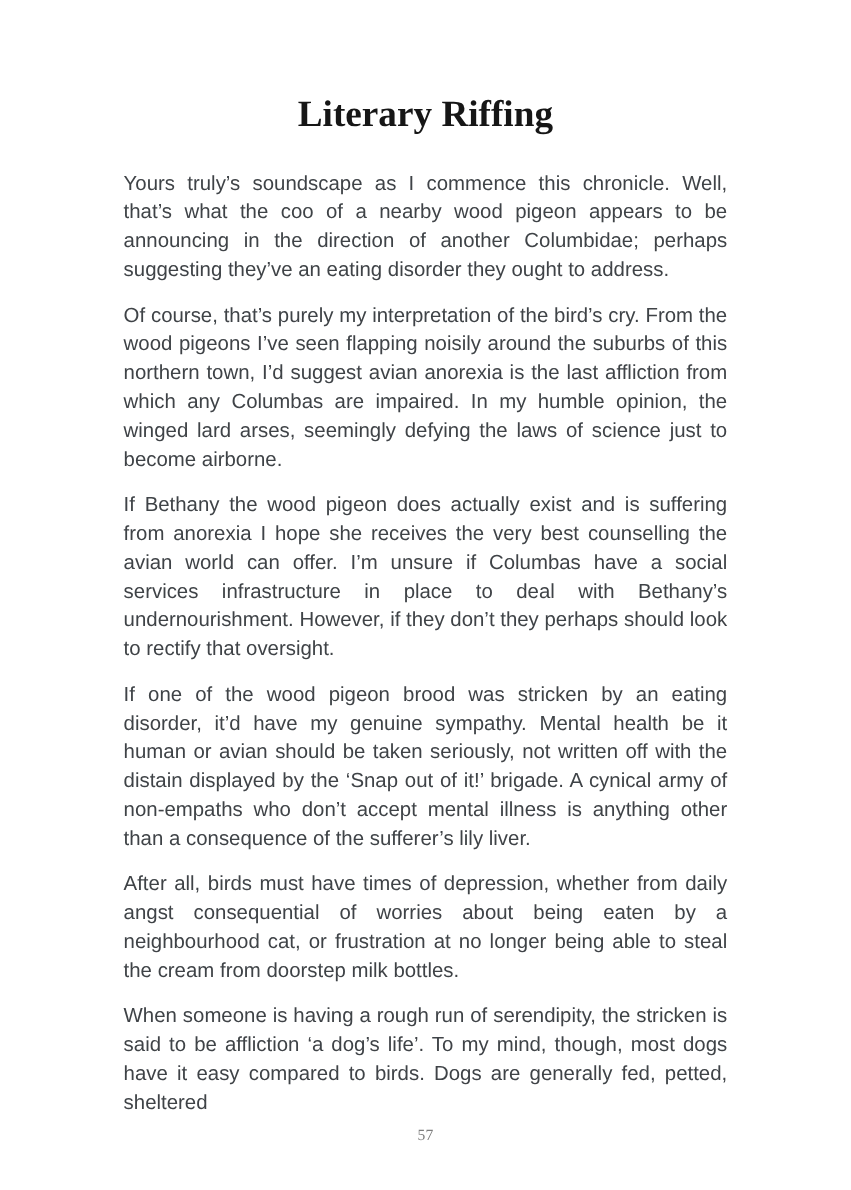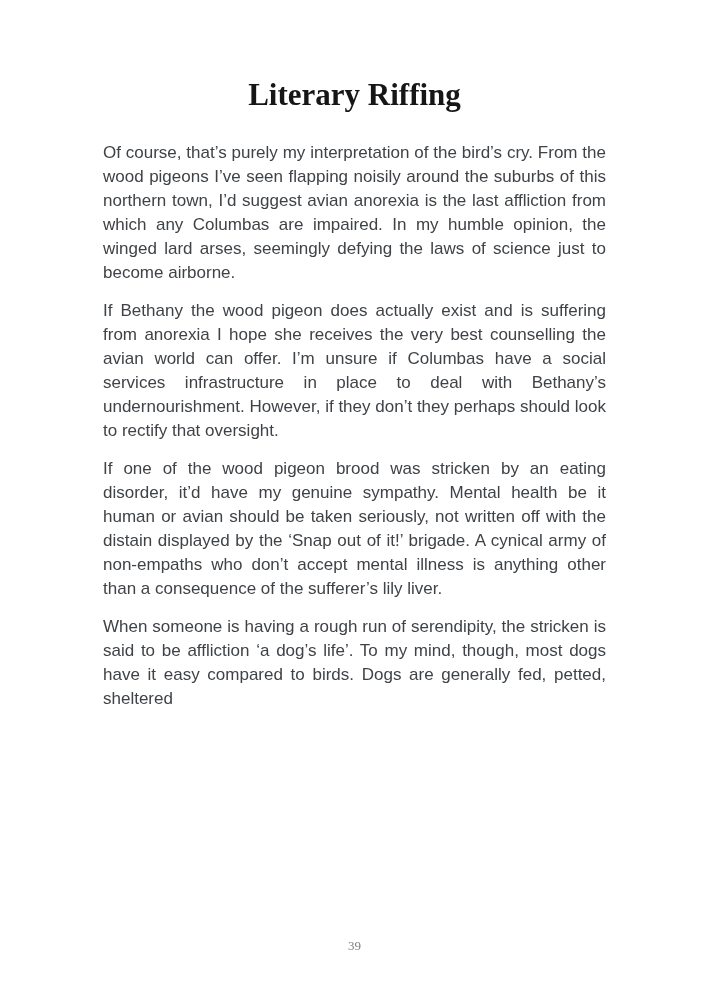--- a/index.html
+++ b/index.html
@@ -53,19 +53,21 @@
     font-size: 13px;
     color: var(--page-number, #7d7d7d);
   }
 </style>
 </head>
 <body>
 
 <div class="page">
   <div class="content">
     <h1 class="title">Literary Riffing</h1>
+    <p class="body-para">Yours truly’s soundscape as I commence this chronicle. Well, that’s what the coo of a nearby wood pigeon appears to be announcing in the direction of another Columbidae; perhaps suggesting they’ve an eating disorder they ought to address.</p>
     <p class="body-para">Of course, that’s purely my interpretation of the bird’s cry. From the wood pigeons I’ve seen flapping noisily around the suburbs of this northern town, I’d suggest avian anorexia is the last affliction from which any Columbas are impaired. In my humble opinion, the winged lard arses, seemingly defying the laws of science just to become airborne.</p>
     <p class="body-para">If Bethany the wood pigeon does actually exist and is suffering from anorexia I hope she receives the very best counselling the avian world can offer. I’m unsure if Columbas have a social services infrastructure in place to deal with Bethany’s undernourishment. However, if they don’t they perhaps should look to rectify that oversight.</p>
     <p class="body-para">If one of the wood pigeon brood was stricken by an eating disorder, it’d have my genuine sympathy. Mental health be it human or avian should be taken seriously, not written off with the distain displayed by the ‘Snap out of it!’ brigade. A cynical army of non-empaths who don’t accept mental illness is anything other than a consequence of the sufferer’s lily liver.</p>
+    <p class="body-para">After all, birds must have times of depression, whether from daily angst consequential of worries about being eaten by a neighbourhood cat, or frustration at no longer being able to steal the cream from doorstep milk bottles.</p>
     <p class="body-para">When someone is having a rough run of serendipity, the stricken is said to be affliction ‘a dog’s life’. To my mind, though, most dogs have it easy compared to birds. Dogs are generally fed, petted, sheltered</p>
   </div>
-  <div class="page-number">39</div>
+  <div class="page-number">57</div>
 </div>
 
 </body></html>

